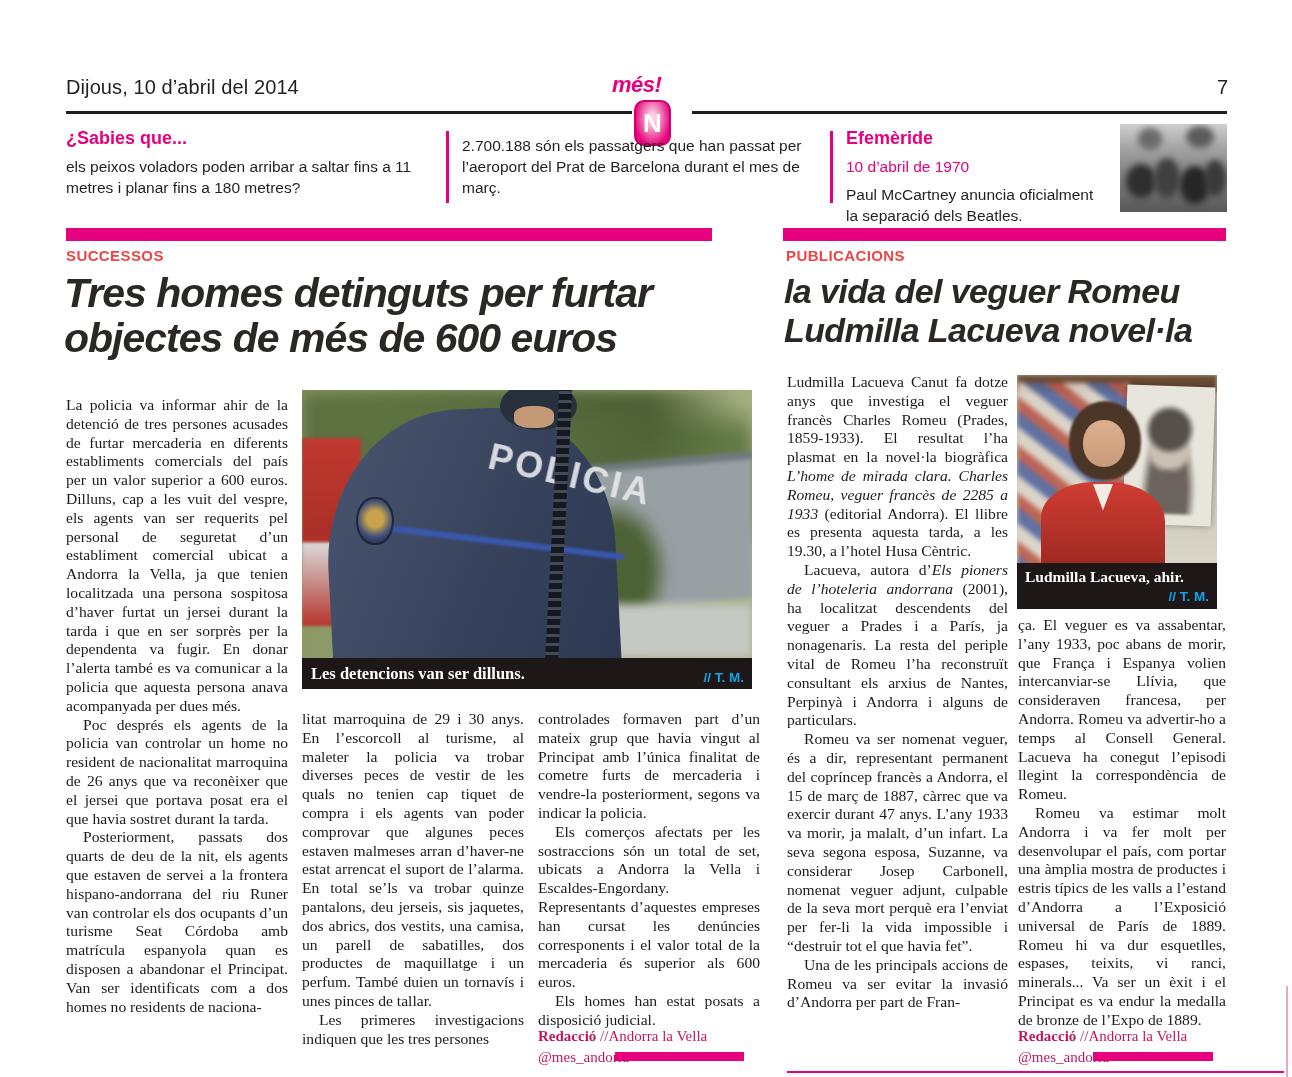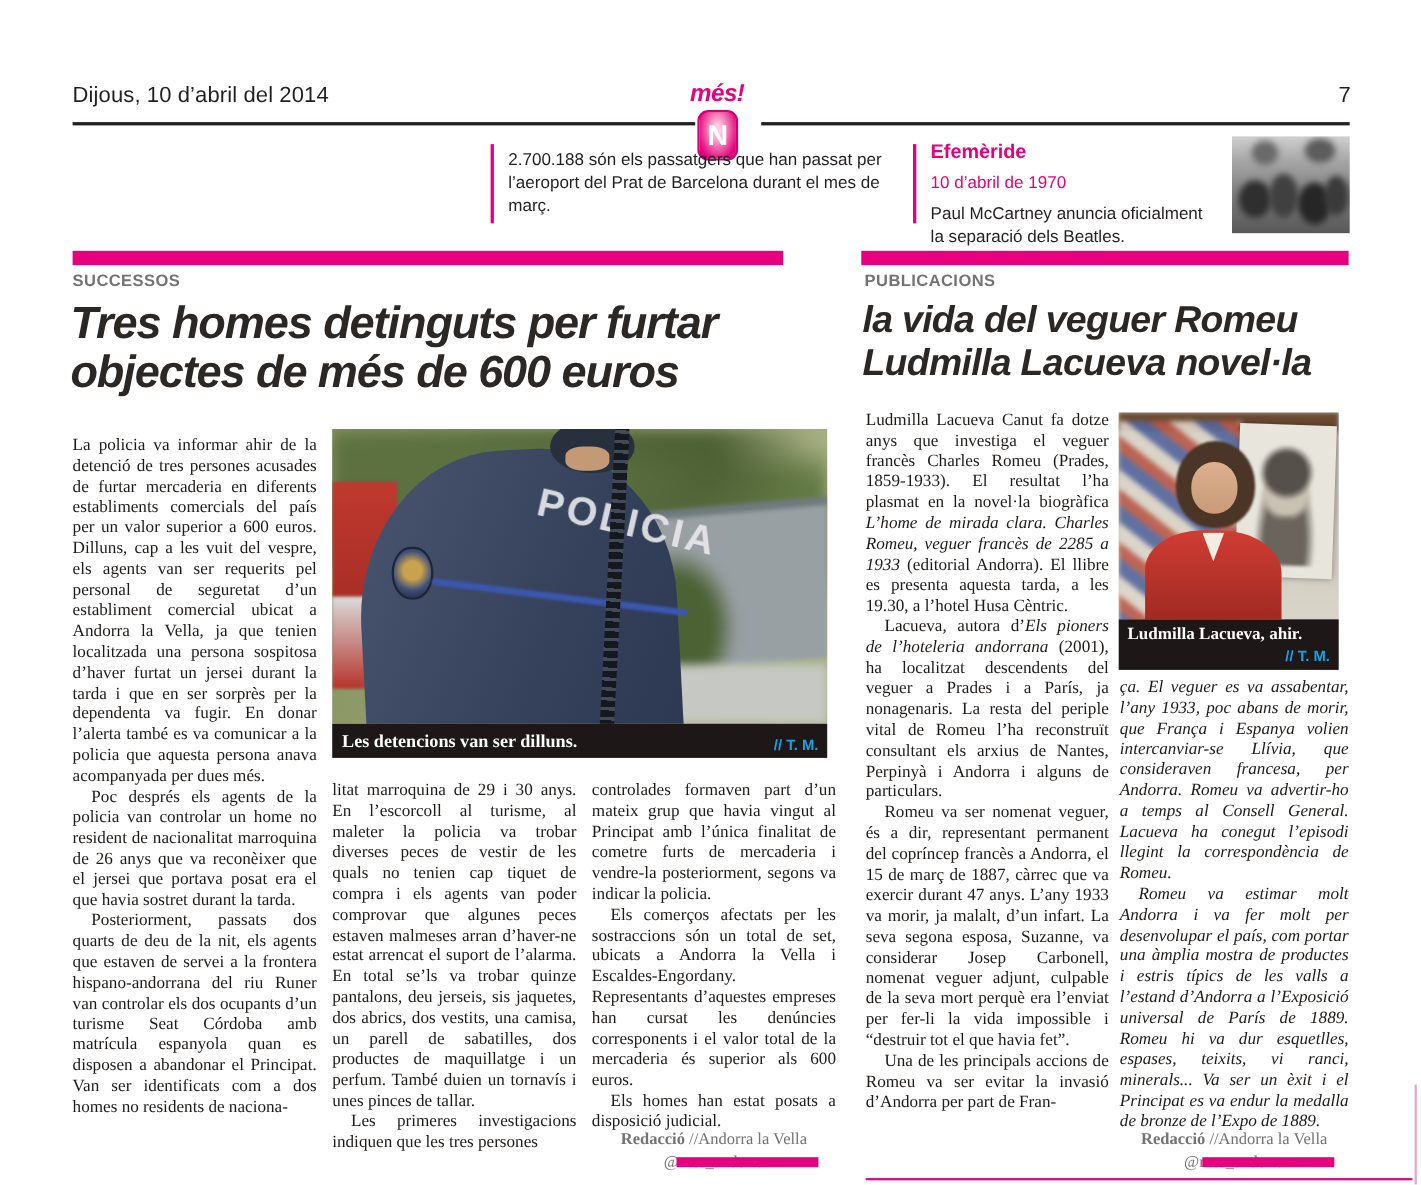--- a/index.html
+++ b/index.html
@@ -5,21 +5,21 @@
   html,body{margin:0;padding:0;background:#ffffff;}
   .page{position:relative;width:1292px;height:1077px;background:#fff;overflow:hidden;
         font-family:"Liberation Sans",sans-serif;color:#231f20;}
 
   
   .date{position:absolute;left:66px;top:76px;font-size:20px;letter-spacing:.1px;}
   .pageno{position:absolute;left:1196px;top:76px;width:32px;text-align:right;font-size:20px;}
   .rule{position:absolute;top:111px;height:3px;background:#231f20;}
   .rule.l{left:66px;width:566px;}
   .rule.r{left:692px;width:535px;}
-  .logo{position:absolute;left:612px;top:72px;width:80px;text-align:center;}
+  .logo{position:absolute;left:612px;top:72px;width:80px;text-align:left;}
   .logo-word{font-weight:bold;font-size:22px;color:#e6007e;letter-spacing:-.5px;font-style:italic;}
   .logo-badge{margin-top:2px;margin-left:22px;width:37px;height:46px;border-radius:10px;
     background:radial-gradient(ellipse at 50% 38%,#fbd0e6 0 12%,#ee5ea6 48%,#e6007e 78%);
     border:2px solid #cf0070;box-sizing:border-box;display:flex;align-items:center;justify-content:center;
     color:#fff;font-weight:bold;font-size:26px;}
 
   
   .ibox{position:absolute;top:128px;}
   .ibox h3{margin:0;font-size:18px;font-weight:bold;color:#e6007e;}
   .ibox .ibody{margin-top:7px;font-size:15.5px;line-height:21px;color:#231f20;}
@@ -30,40 +30,40 @@
   .vdiv{position:absolute;top:131px;width:3px;height:72px;background:#e6007e;}
   .vdiv.d1{left:446px;} .vdiv.d2{left:830px;}
   .beatles{position:absolute;left:1120px;top:124px;width:107px;height:88px;overflow:hidden;
     background:linear-gradient(180deg,#cfcfcf 0%,#a7a7a7 25%,#7d7d7d 60%,#585858 100%);}
   .beatles .blob{position:absolute;border-radius:50%;filter:blur(3px);}
 
   
   .secbar{position:absolute;top:228px;height:13px;background:#e6007e;}
   .secbar.l{left:66px;width:646px;}
   .secbar.r{left:783px;width:443px;}
-  .kicker{position:absolute;top:247px;font-size:15px;font-weight:bold;color:#737373;letter-spacing:.4px;}
+  .kicker{position:absolute;top:247px;font-size:15px;font-weight:bold;color:#ef4444;letter-spacing:.4px;}
   .kicker.l{left:66px;} .kicker.r{left:786px;}
   .headline{position:absolute;font-weight:bold;color:#2b2724;white-space:nowrap;font-style:italic;}
   .headline.l{left:64px;top:271px;font-size:41px;line-height:45px;letter-spacing:-1px;}
   .headline.r{left:784px;top:272px;font-size:34px;line-height:39px;letter-spacing:-.6px;}
 
   
   .bcol{position:absolute;font-family:"Liberation Serif",serif;font-size:15.6px;line-height:18.8px;
         text-align:justify;color:#1d1a17;hyphens:auto;}
   .bcol p{margin:0;}
   .bcol p + p{text-indent:17px;}
   .bcol i{font-style:italic;}
   .lc1{left:66px;top:396px;width:222px;}
   .lc2{left:302px;top:710px;width:222px;}
   .lc3{left:538px;top:710px;width:222px;}
   .rc1{left:787px;top:373px;width:221px;}
-  .rc2{left:1018px;top:616px;width:208px;font-style:italic;}
-
-  
-  .byline{position:absolute;font-family:"Liberation Serif",serif;font-size:15px;line-height:21px;color:#737373;text-align:center;}
+  .rc2{left:1018px;top:616px;width:208px;}
+
+  
+  .byline{position:absolute;font-family:"Liberation Serif",serif;font-size:15px;line-height:21px;color:#be185d;}
   .byline .au{font-weight:bold;}
   .byline.l{left:538px;top:1026px;width:222px;}
   .byline.r{left:1018px;top:1026px;width:208px;}
   .bybar{position:absolute;height:9px;background:#e6007e;}
   .bybar.l{left:615px;top:1052px;width:129px;}
   .bybar.r{left:1093px;top:1052px;width:120px;}
   .bottom-rule{position:absolute;left:787px;top:1071px;width:497px;height:2px;background:#e6007e;}
   .edge-line{position:absolute;left:1286px;top:986px;width:2px;height:91px;background:#dd7fb2;opacity:.7;}
 
   
@@ -135,20 +135,24 @@
 
   <div class="date">Dijous, 10 d’abril del 2014</div>
   <div class="logo">
     <div class="logo-word">més!</div>
     <div class="logo-badge">N</div>
   </div>
   <div class="pageno">7</div>
   <div class="rule l"></div>
   <div class="rule r"></div>
 
+  <div class="ibox sabies">
+    <h3>¿Sabies que...</h3>
+    <div class="ibody">els peixos voladors poden arribar a saltar fins a 11 metres i planar fins a 180 metres?</div>
+  </div>
   <div class="vdiv d1"></div>
   <div class="ibox dada">
     <div class="ibody">2.700.188 són els passatgers que han passat per l’aeroport del Prat de Barcelona durant el mes de març.</div>
   </div>
   <div class="vdiv d2"></div>
   <div class="ibox efem">
     <h3>Efemèride</h3>
     <div class="idate">10 d’abril de 1970</div>
     <div class="ibody">Paul McCartney anuncia oficialment la separació dels Beatles.</div>
   </div>

